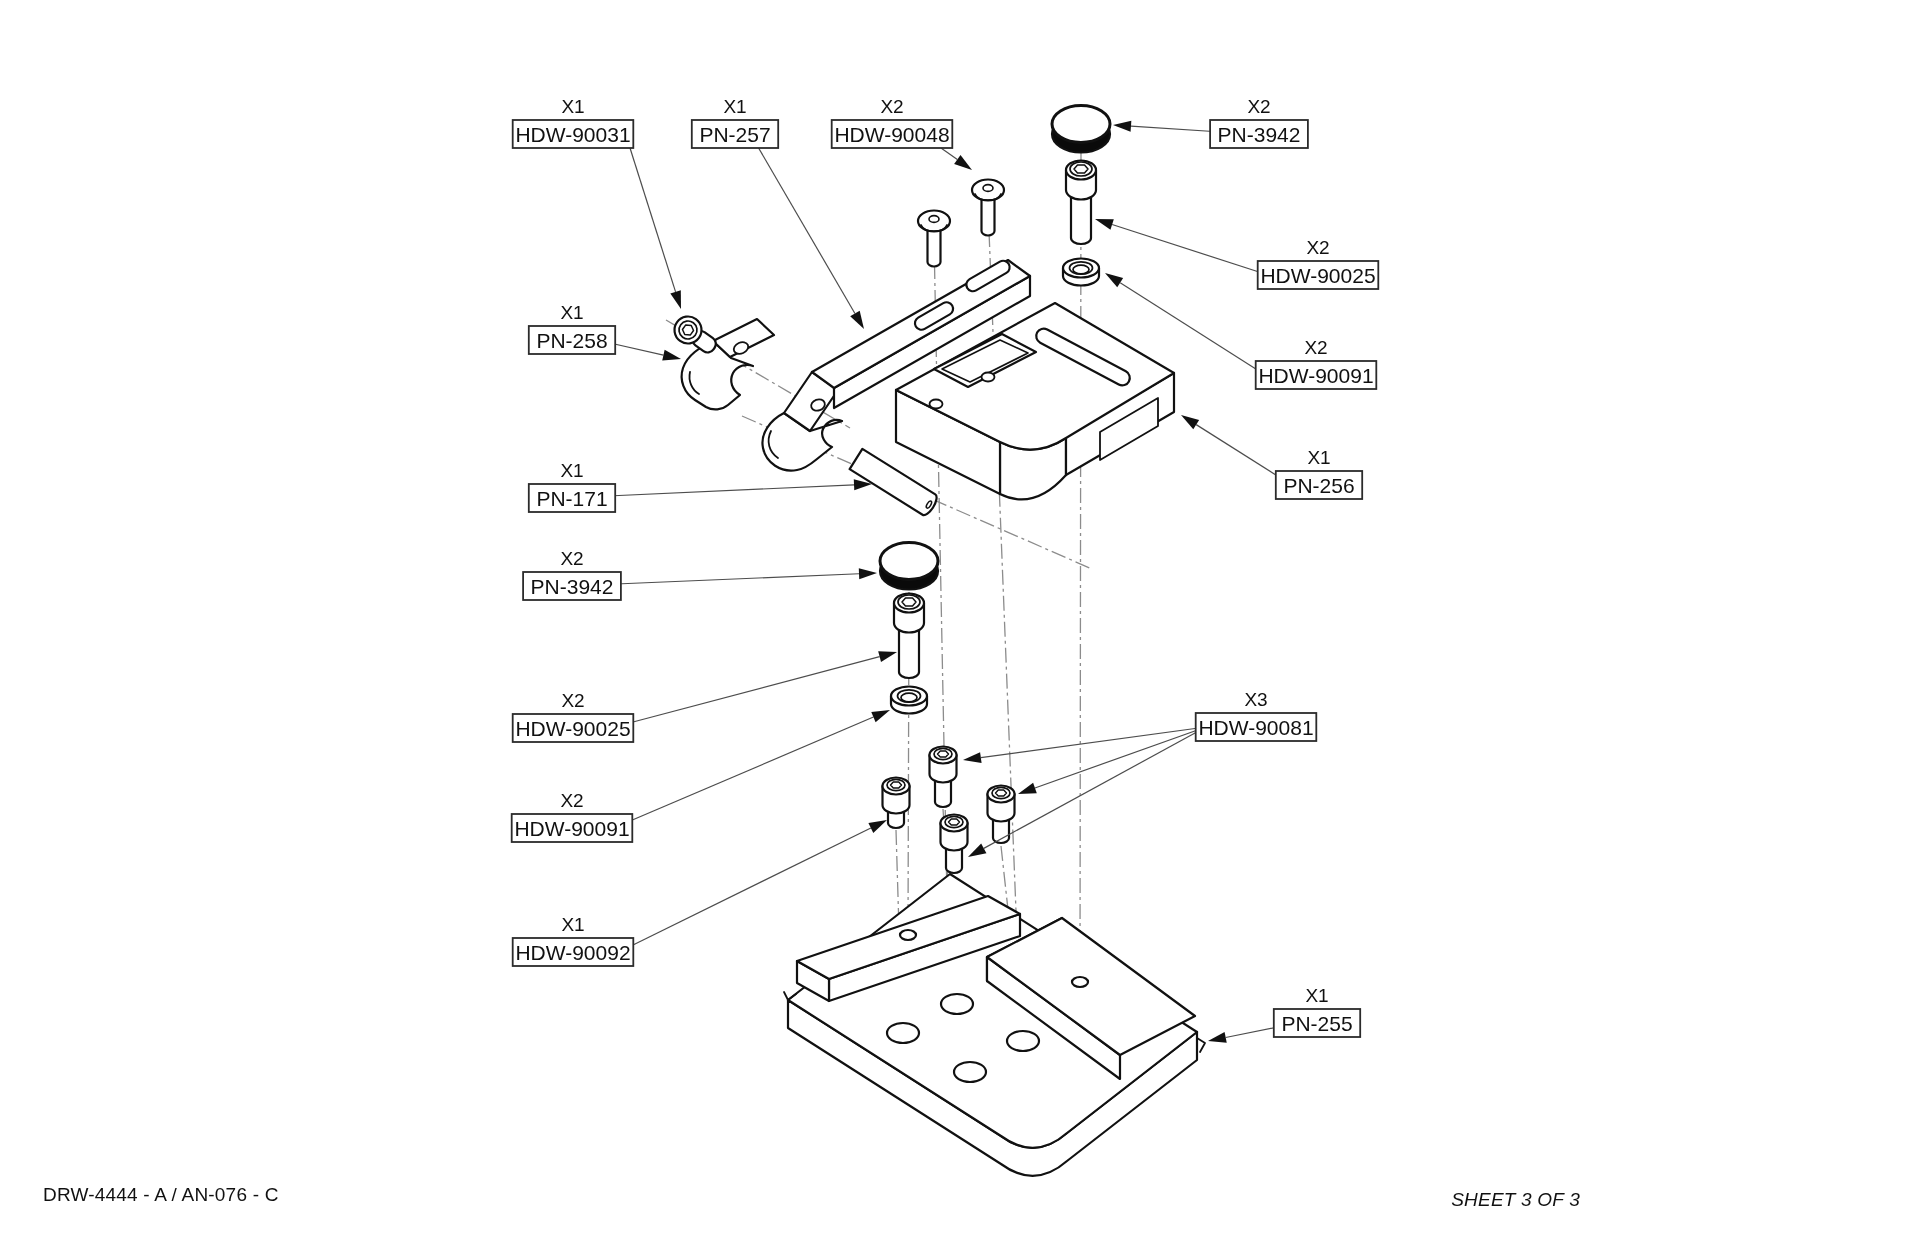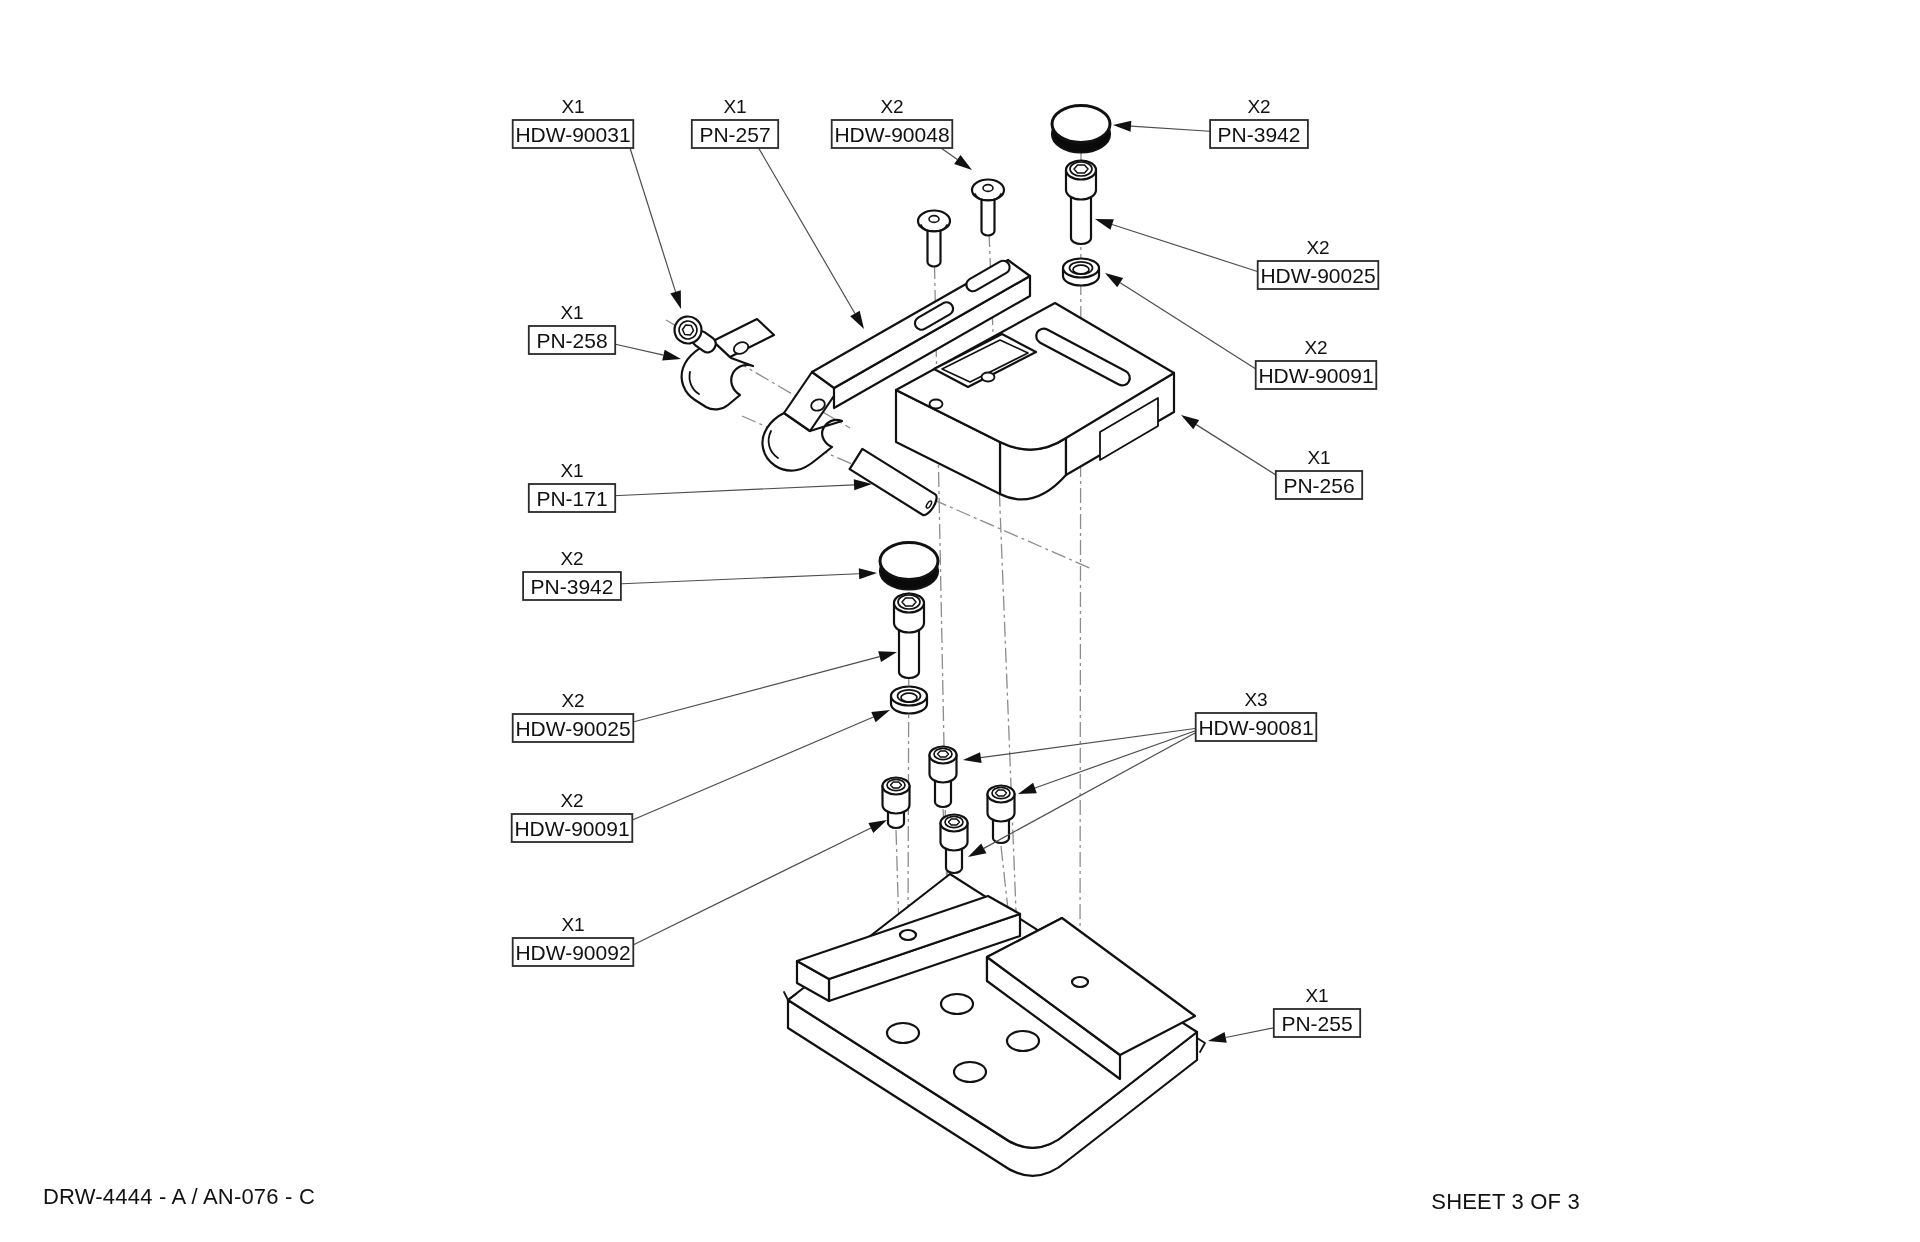--- a/index.html
+++ b/index.html
@@ -1,21 +1,21 @@
 <!DOCTYPE html>
 <html><head>
 <meta charset="utf-8">
 <style>
   html,body{margin:0;padding:0;background:#ffffff;}
   #stage{position:relative;width:1607px;height:1242px;background:#ffffff;overflow:hidden;
          font-family:"Liberation Sans", sans-serif;}
   #drawing{position:absolute;left:0;top:0;}
-  .footer-text{position:absolute;font-size:22px;color:#111111;letter-spacing:0.2px;}
+  .footer-text{position:absolute;font-size:19px;color:#111111;letter-spacing:0.2px;}
   #footer-left{left:43px;top:1184px;}
-  #footer-right{right:27px;top:1189px;}
+  #footer-right{right:27px;top:1189px;font-style:italic;}
   svg text{font-family:"Liberation Sans", sans-serif;}
 </style>
 </head>
 <body>
 
 <div id="stage">
 
 <svg id="drawing" width="1920" height="1242" viewBox="0 0 1920 1242">
 
   <g stroke="#8c8c8c" stroke-width="1.3" fill="none" stroke-dasharray="15 4 3 4">

